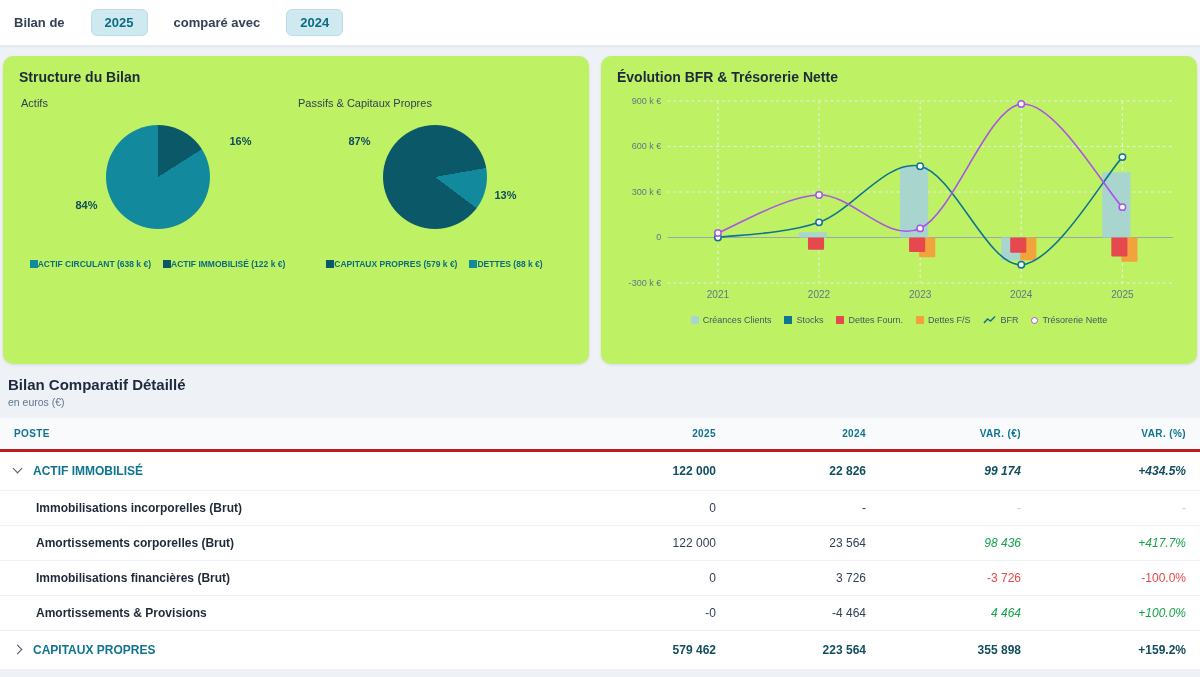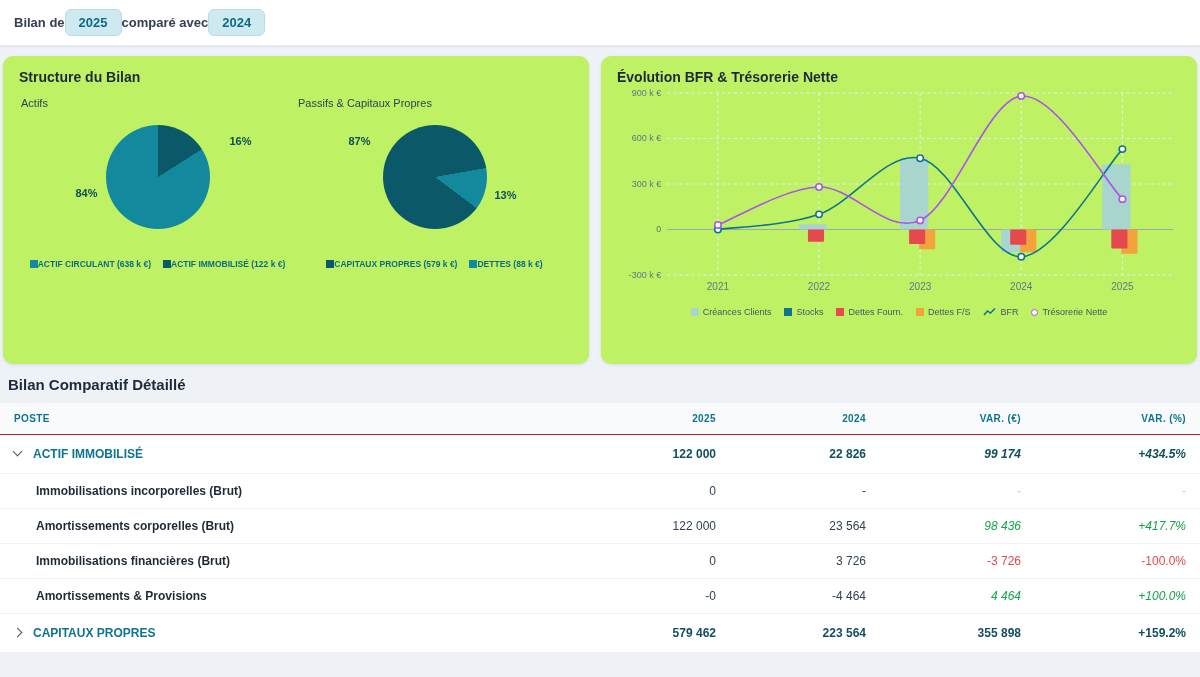--- a/index.html
+++ b/index.html
@@ -6,21 +6,21 @@
   html,body { margin:0; padding:0; }
   body {
     width:1200px; height:677px; overflow:hidden;
     background:#eef1f6;
     font-family:"Liberation Sans", sans-serif;
     color:#334155;
   }
   
   .topbar {
     height:46px; background:#ffffff; border-bottom:1px solid #e4e9f0;
-    display:flex; align-items:center; gap:0; padding:0 14px;
+    display:flex; align-items:center; gap:26px; padding:0 14px;
     box-shadow:0 1px 2px rgba(20,40,60,.05);
   }
   .topbar .lbl { font-size:13px; font-weight:600; color:#334155; }
   .badge {
     background:#cfe9f1; color:#0c6b80; font-weight:700; font-size:13px;
     padding:5px 13px; border-radius:6px; cursor:pointer; border:1px solid #bcdde8;
   }
   
   .cards { display:flex; gap:12px; padding:10px 3px 0 3px; }
   .card {
@@ -34,32 +34,32 @@
   .pies { display:flex; margin-top:2px; }
   .pie-panel { flex:1; position:relative; }
   .panel-label { font-size:11px; color:#334155; margin:10px 0 0 2px; }
   .pie-wrap { position:relative; width:104px; height:104px; margin:16px auto 0; }
   .pie { width:104px; height:104px; border-radius:50%; }
   .plabel { position:absolute; font-size:11px; font-weight:600; color:#0f4c5c; white-space:nowrap; }
   .pie-legend { display:flex; justify-content:center; gap:12px; margin-top:30px; }
   .pie-legend .item { display:flex; align-items:center; font-size:8.5px; font-weight:600; color:#0c6b80; white-space:nowrap; }
   .sq { width:8px; height:8px; display:inline-block; flex:none; }
   
-  .combo-wrap { }
+  .combo-wrap { margin-top:8px; }
   .combo-legend { display:flex; justify-content:center; align-items:center; gap:13px; margin-top:6px; font-size:9px; color:#475569; }
   .combo-legend .item { display:flex; align-items:center; gap:4px; white-space:nowrap; }
   .ring { width:7px; height:7px; border-radius:50%; display:inline-block; background:#fff; }
   
   .table-section { margin-top:12px; }
   .tbl-title { font-size:15px; font-weight:700; color:#1e293b; margin:0 0 3px 8px; }
   .tbl-sub { font-size:10.5px; color:#64748b; margin-left:8px; }
   table { width:100%; border-collapse:collapse; margin-top:10px; background:#fff; }
   thead th {
     background:#f8fafc; color:#0e7490; font-size:10px; font-weight:700;
-    letter-spacing:.4px; padding:10px 14px; border-bottom:1px solid #b91c1c;
+    letter-spacing:.4px; padding:10px 14px; border-bottom:3px solid #b91c1c;
     text-align:right; text-transform:uppercase;
   }
   thead th:first-child { text-align:left; }
   td { font-size:12px; padding:10px 14px; border-bottom:1px solid #eef2f6; text-align:right; color:#334155; background:#fff; }
   td.poste { text-align:left; font-weight:700; color:#1f2937; }
   tr.group td { font-weight:700; color:#134e5e; padding:12px 14px;margin-left:34px; }
   tr.group td.poste { color:#0e7490; cursor:pointer; }
   tr.child td.poste { padding-left:36px; font-weight:600;margin-left:36px; }
   td.pos { color:#16a34a;font-style:italic; }
   td.neg { color:#e5484d; }
@@ -83,21 +83,21 @@
 
 <div class="cards">
 
   <div class="card card-left">
     <div class="card-title">Structure du Bilan</div>
     <div class="pies">
       <div class="pie-panel">
         <div class="panel-label">Actifs</div>
         <div class="pie-wrap">
           <div class="pie" style="background: conic-gradient(from 57.6deg, rgb(19, 137, 158) 0deg, rgb(19, 137, 158) 84%, rgb(11, 89, 104) 84%, rgb(11, 89, 104) 100%);"></div>
-        <span class="plabel" style="left: -30px; top: 62px;">84%</span>
+        <span class="plabel" style="left: -30px; top: 74px;">84%</span>
             <span class="plabel" style="left: 124px; top: 10px;">16%</span>
           </div>
         <div class="pie-legend">
             <span class="item">
               <span class="sq" style="background: rgb(19, 137, 158);"></span>
               <span>ACTIF CIRCULANT (638 k €)</span>
             </span>
             <span class="item">
               <span class="sq" style="background: rgb(11, 89, 104);"></span>
               <span>ACTIF IMMOBILISÉ (122 k €)</span>
@@ -202,20 +202,21 @@
             <span>Trésorerie Nette</span>
           </span>
         </div>
     </div>
   </div>
 
 </div>
 
 <div class="table-section">
   <div class="tbl-title">Bilan Comparatif Détaillé</div>
+  <div class="tbl-sub">en euros (€)</div>
   <table>
     <colgroup>
       <col>
         <col style="width:160px">
         <col style="width:150px">
         <col style="width:155px">
         <col style="width:165px">
     </colgroup>
     <thead>
       <tr>

